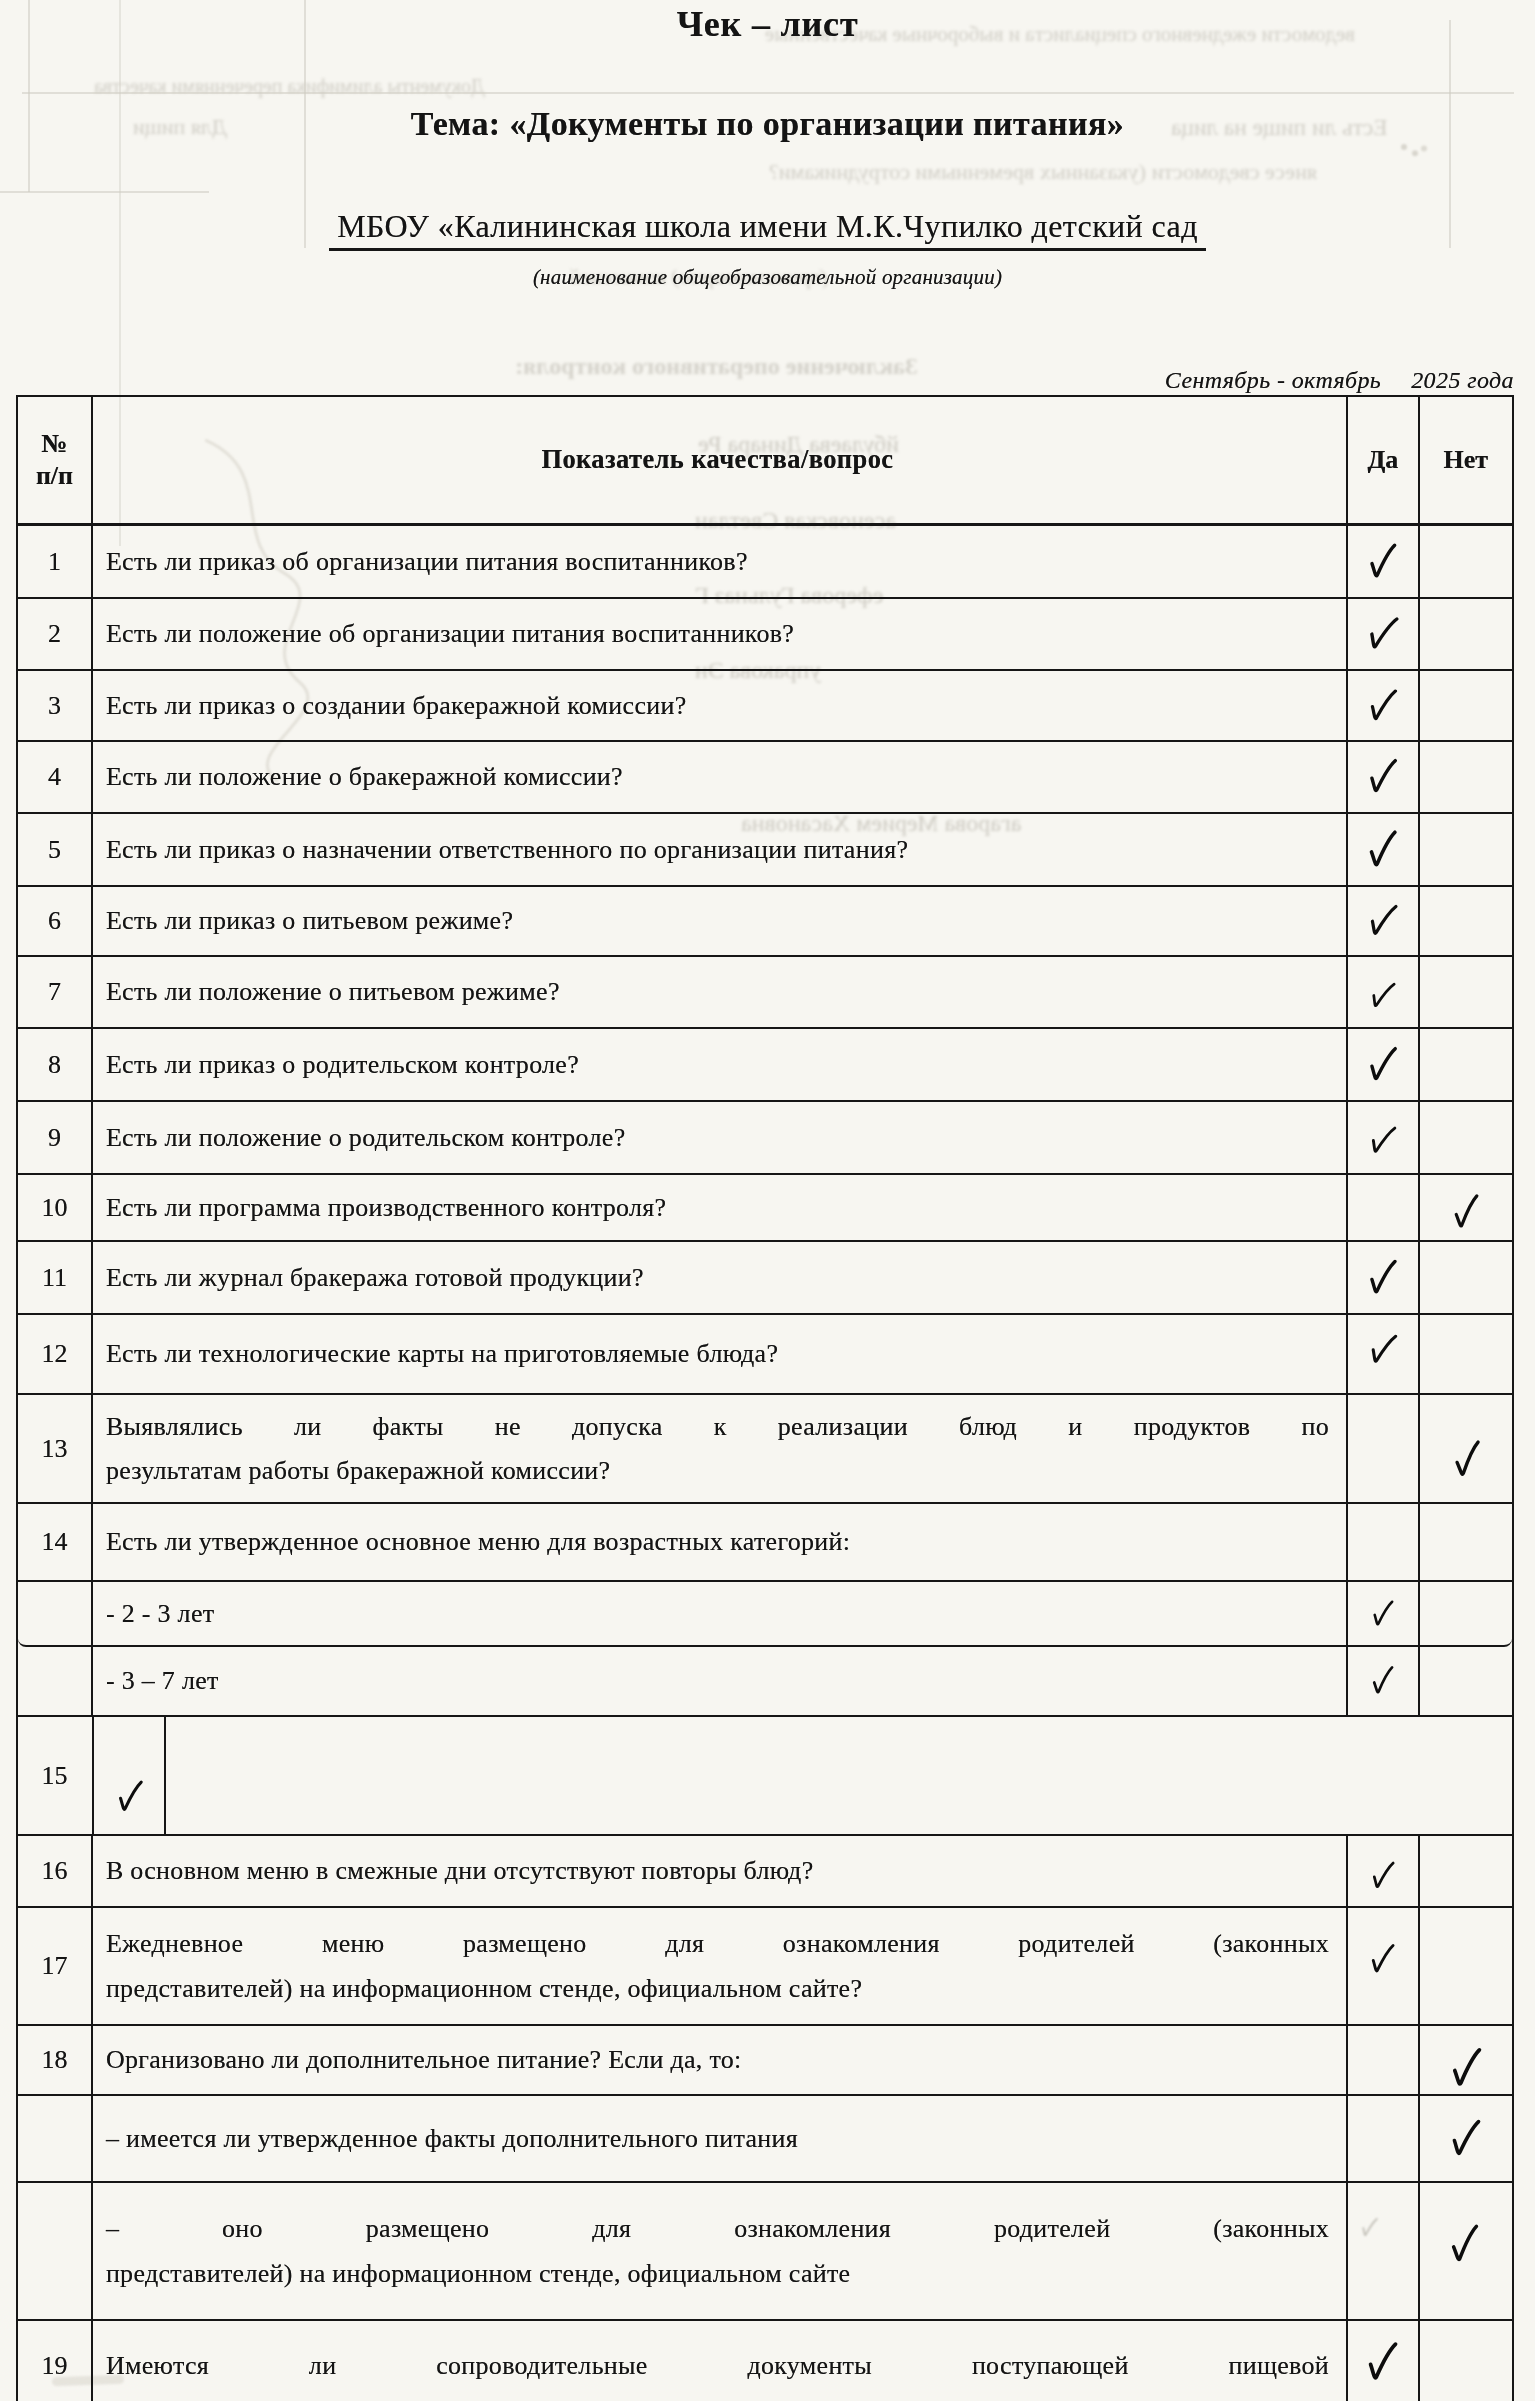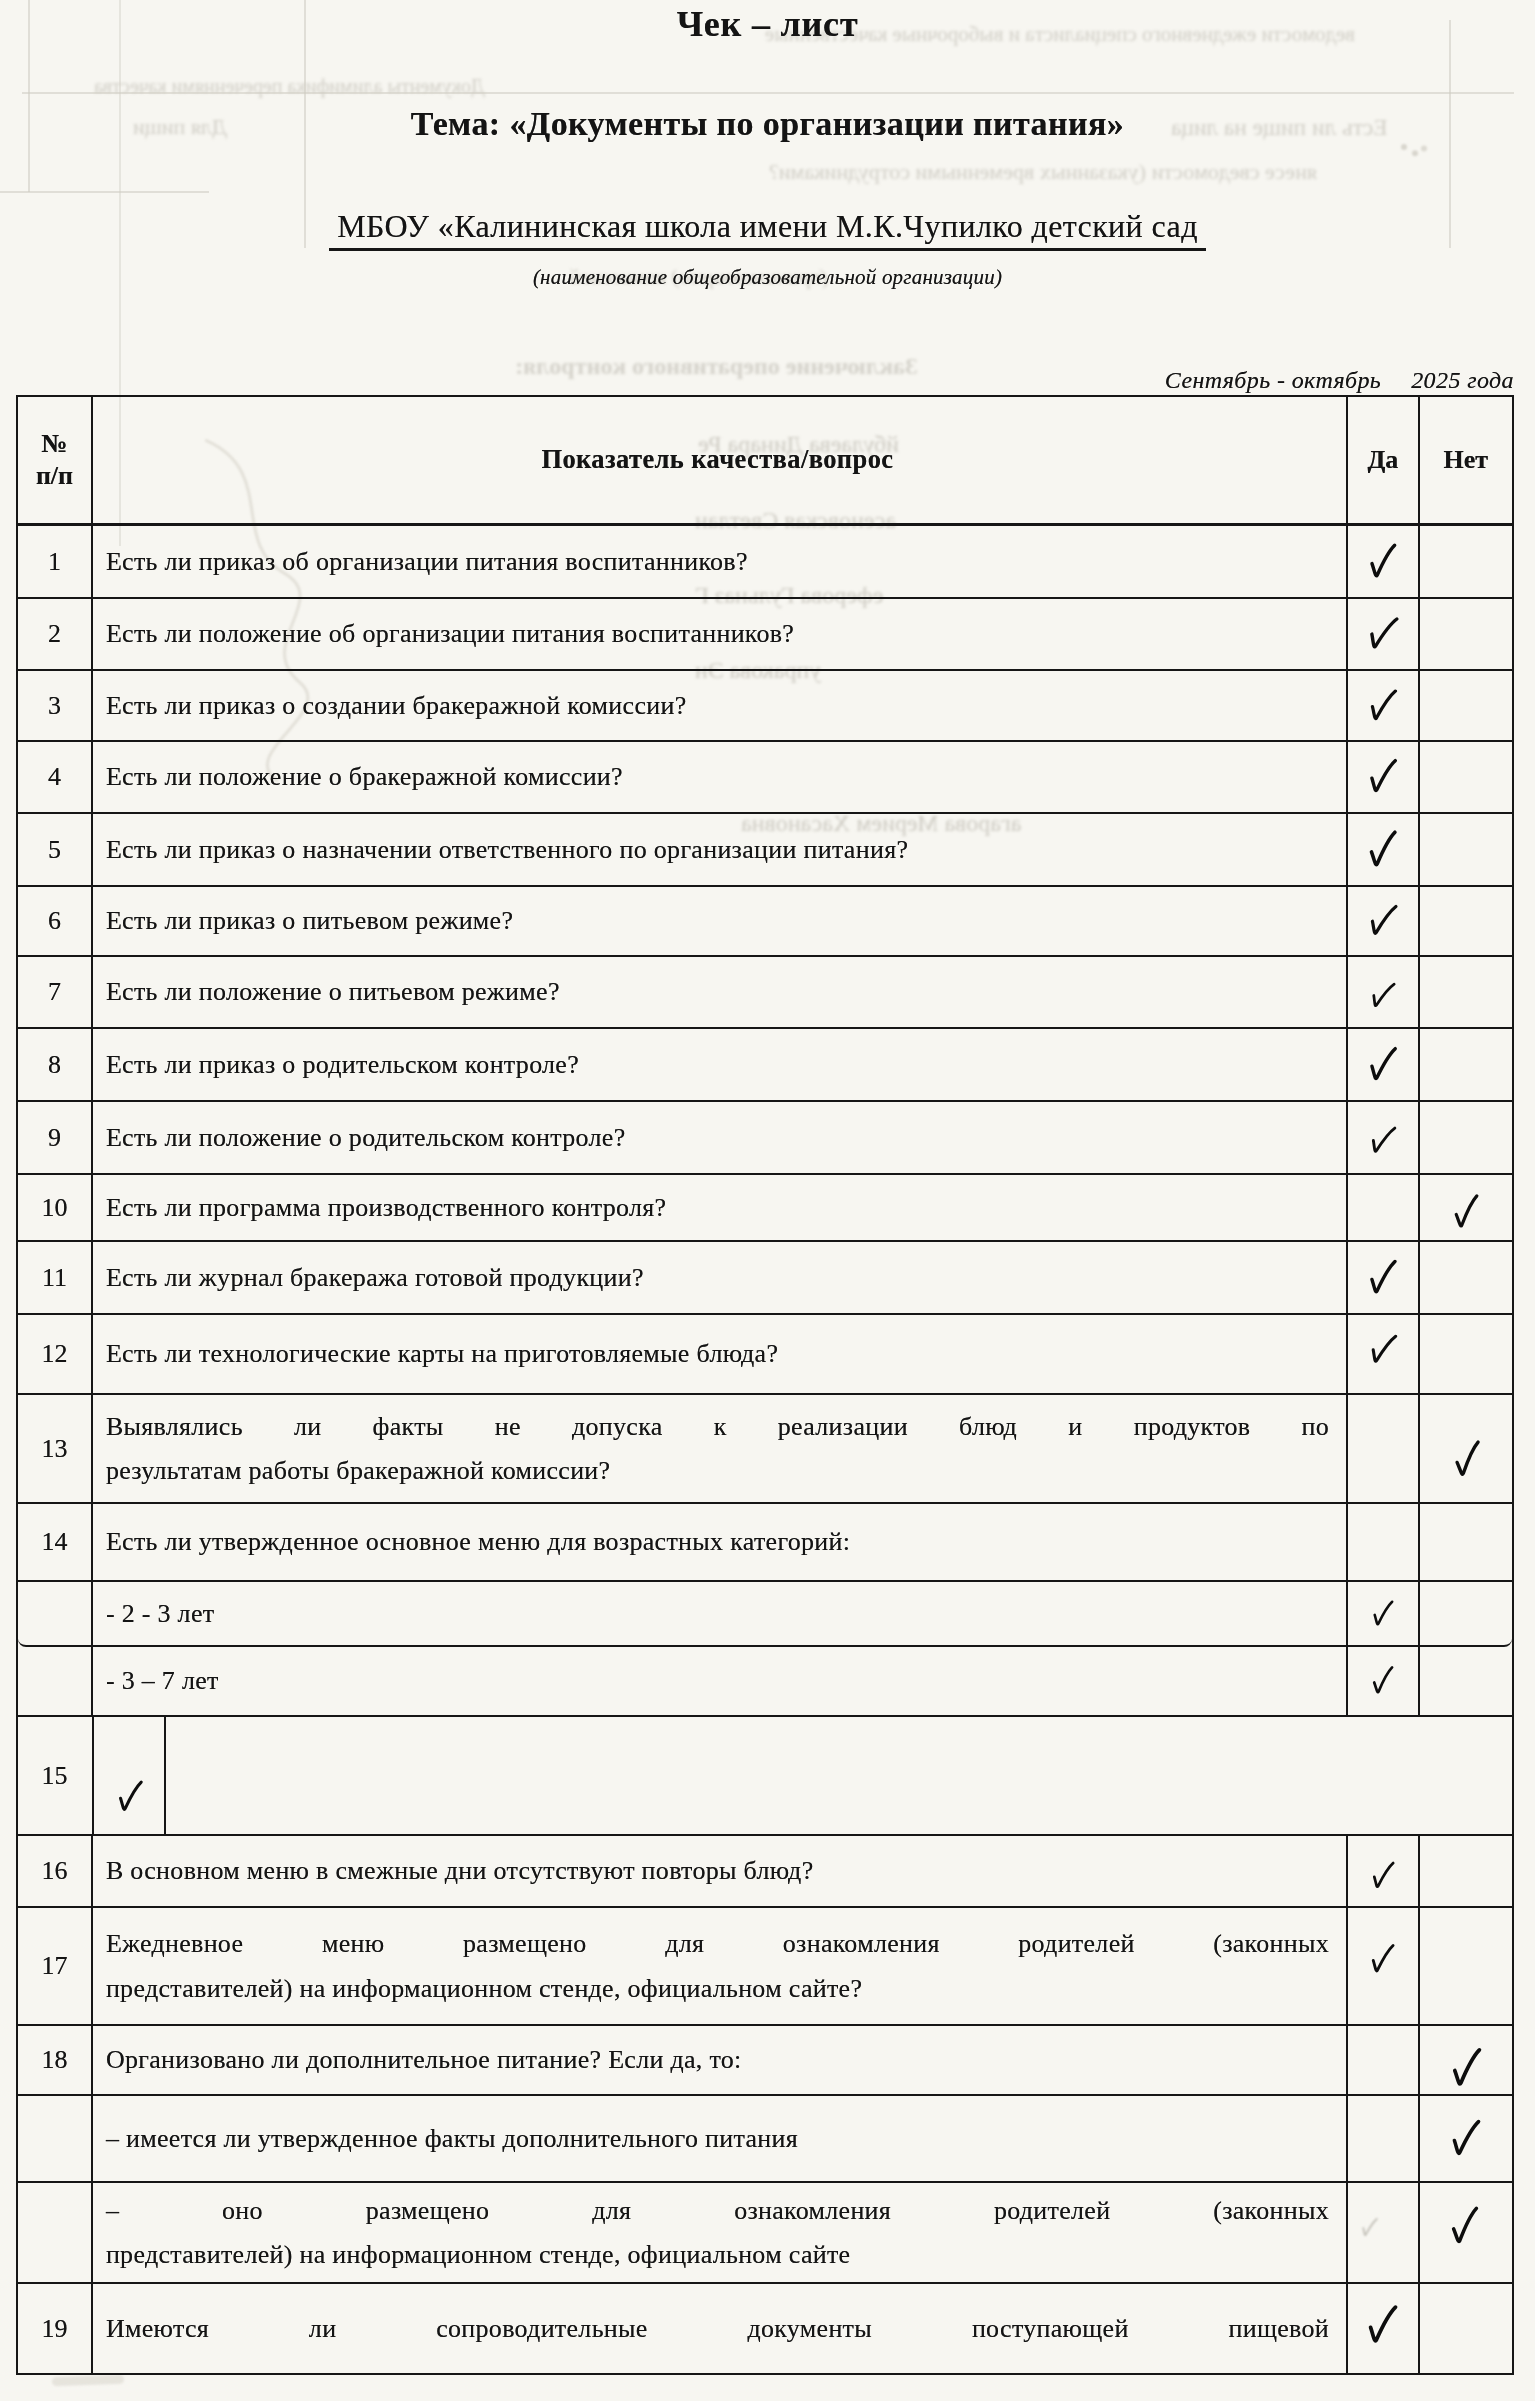--- a/index.html
+++ b/index.html
@@ -374,21 +374,21 @@
           <div class="line">– имеется ли утвержденное факты дополнительного питания</div>
         </div>
       <div class="cell yes-cell"></div>
       <div class="cell no-cell">
           <span class="mark" style="transform: rotate(-4deg) scale(1.05) translateY(0px);"><svg width="34" height="42" viewBox="0 0 26 31">
               <path d="M4.5 16 C 6 22, 6.3 27.5, 7.8 25 C 10 21, 17 8.5, 23 3.5" fill="none" stroke="#0d0d0d" stroke-width="2.6" stroke-linecap="round" stroke-linejoin="round"></path>
             </svg></span>
         </div>
     </div>
 
-    <div class="t-row" style="height: 101px;">
+    <div class="t-row" style="height: 138px;">
       <div class="cell num-cell"></div>
       <div class="cell q-cell">
           <div class="line fj">– оно размещено для ознакомления родителей (законных</div>
           <div class="line">представителей) на информационном стенде, официальном сайте</div>
         </div>
       <div class="cell yes-cell"></div>
       <div class="cell no-cell">
           <span class="mark" style="transform: rotate(-8deg) scale(1.05) translateY(-6.2px);"><svg width="34" height="42" viewBox="0 0 26 31">
               <path d="M4.5 16 C 6 22, 6.3 27.5, 7.8 25 C 10 21, 17 8.5, 23 3.5" fill="none" stroke="#0d0d0d" stroke-width="2.6" stroke-linecap="round" stroke-linejoin="round"></path>
             </svg></span>

